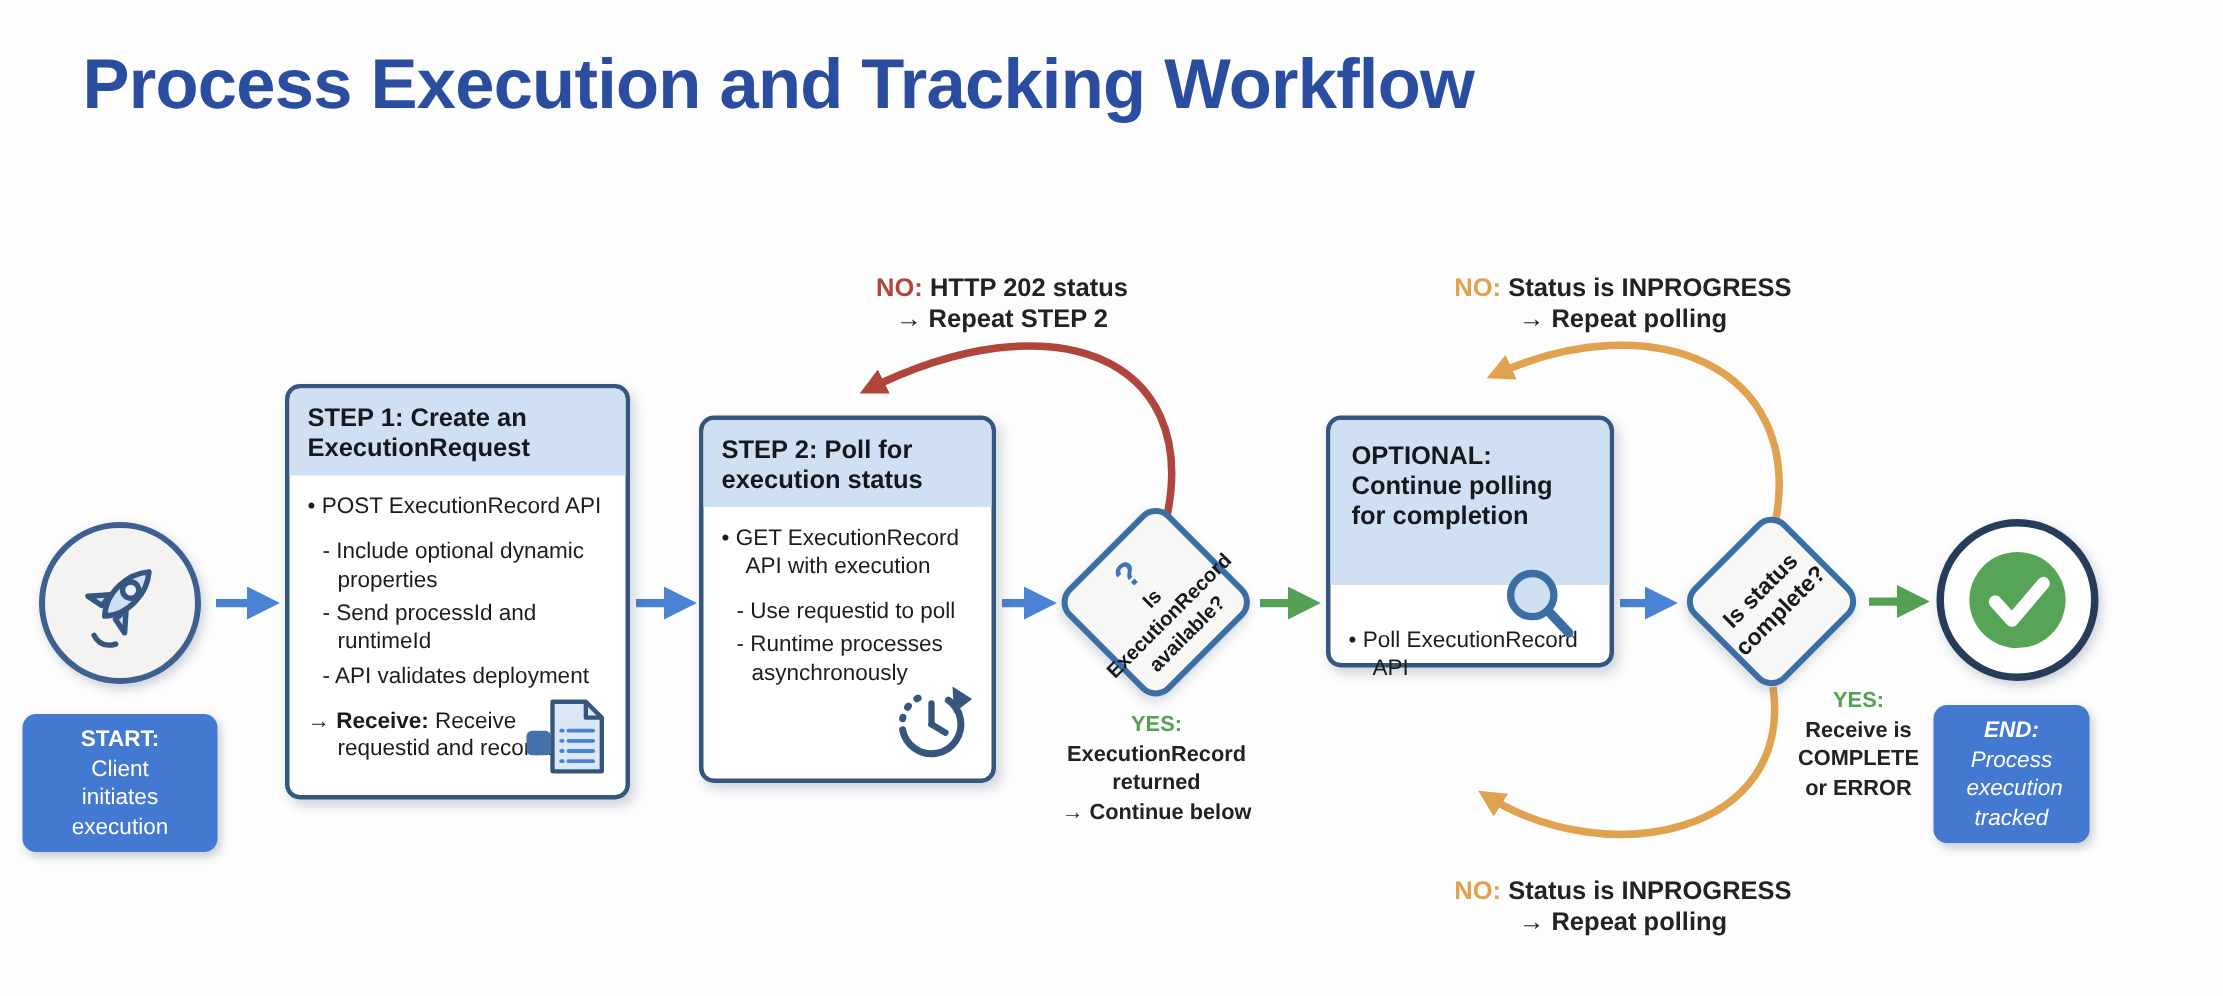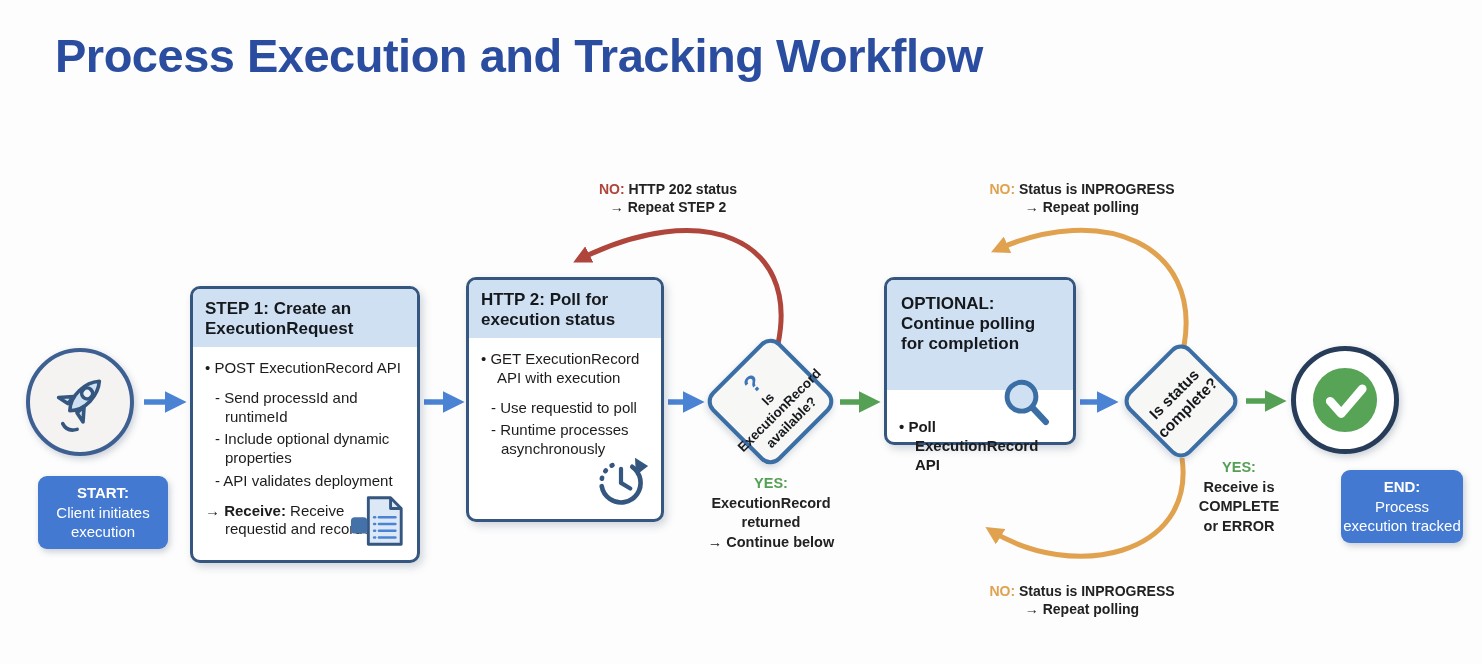--- a/index.html
+++ b/index.html
@@ -28,33 +28,33 @@
   .li-resp{padding-left:20px;text-indent:-20px;margin-top:11px;width:178px;}
   .gap{height:7px;}
   .corner-icon{position:absolute;}
 
   .circle-node{position:absolute;width:108px;height:108px;border-radius:50%;background:var(--circle-bg);
     border:4px solid #3d5f92;display:flex;align-items:center;justify-content:center;
     box-shadow:2px 3px 7px rgba(50,70,100,.25);}
   .circle-node.end{border:5px solid var(--end-ring);background:#fff;}
 
   .label-box{position:absolute;background:var(--label-bg);color:#fff;border-radius:9px;
-    text-align:center;font-size:15px;line-height:1.3;padding:7px 2px;box-shadow:2px 3px 6px rgba(50,70,100,.25);margin-left:23px;}
+    text-align:center;font-size:15px;line-height:1.3;padding:7px 22px;box-shadow:2px 3px 6px rgba(50,70,100,.25);}
   .label-box .bold{font-weight:bold;display:block;}
 
   .diamond{position:absolute;background:var(--diamond-bg);border:4px solid #3a6ea5;border-radius:14px;
     transform:rotate(45deg);box-shadow:2px 3px 7px rgba(50,70,100,.2);}
   .diamond-content{position:absolute;left:50%;top:50%;transform:translate(-50%,-50%) rotate(-45deg);
     text-align:center;font-weight:600;color:#15181c;}
   .d1-content{width:150px;font-size:13.5px;line-height:1.22;}
   .d2-content{width:130px;font-size:15.5px;line-height:1.25;}
   .qmark{display:block;font-size:24px;font-weight:bold;color:#3f74b8;line-height:1;margin-bottom:2px;}
   .dline{display:block;}
 
-  .edge-label{position:absolute;text-align:center;font-weight:bold;color:#222;font-size:14px;line-height:1.25;}
+  .edge-label{position:absolute;text-align:center;font-weight:bold;color:#222;font-size:17px;line-height:1.25;}
   .edge-label .tag-red{color:var(--red);}
   .edge-label .tag-green{color:var(--green);}
   .edge-label .tag-orange{color:var(--orange);}
   .edge-label .line{display:block;}
   .yes-label{font-size:14.5px;line-height:1.35;text-align:center;}
 </style>
 </head>
 <body>
 
 <div class="canvas">
@@ -96,27 +96,27 @@
         <circle cx="50" cy="34" r="7.5" fill="#e8f0fa"></circle>
       </g>
       <path d="M26,80 Q32,92 46,88" fill="none" stroke="var(--node-border)" stroke-width="5" stroke-linecap="round"></path>
     </svg>
   </div>
   <div class="label-box" style="left:15px;top:476px;width:130px;">
     <span class="bold">START:</span>
     <span>Client initiates execution</span>
   </div>
 
-  <div class="node-box" style="left:190px;top:286px;width:230px;height:277px;">
+  <div class="node-box" style="left:190px;top:256px;width:230px;height:277px;">
     <div class="node-header">STEP 1: Create an ExecutionRequest</div>
     <div class="node-body">
       <div class="li-bullet">• POST ExecutionRecord API</div>
       <div class="gap"></div>
+      <div class="li-dash">- Include optional dynamic properties</div>
       <div class="li-dash">- Send processId and runtimeId</div>
-      <div class="li-dash">- Include optional dynamic properties</div>
       <div class="li-dash">- API validates deployment</div>
       <div class="li-resp"><span>→ </span><b>Receive:</b><span> Receive requestid and recordUrl</span></div>
     </div>
     <svg class="corner-icon" style="right:10px;bottom:10px;" width="58" height="58" viewBox="0 0 60 60">
       <path d="M20,6 H43 L54,17 V54 H20 Z" fill="#dce8f6" stroke="var(--node-border)" stroke-width="3" stroke-linejoin="round"></path>
       <path d="M43,6 V17 H54" fill="none" stroke="var(--node-border)" stroke-width="3" stroke-linejoin="round"></path>
       <g stroke="var(--blue)" stroke-width="2.6" stroke-linecap="round">
         <line x1="31" y1="26" x2="48" y2="26"></line>
           <line x1="31" y1="33" x2="48" y2="33"></line>
         <line x1="31" y1="40" x2="48" y2="40"></line>
@@ -124,21 +124,21 @@
         <line x1="26" y1="26" x2="27" y2="26"></line>
           <line x1="26" y1="33" x2="27" y2="33"></line>
         <line x1="26" y1="40" x2="27" y2="40"></line>
           <line x1="26" y1="47" x2="27" y2="47"></line>
       </g>
       <rect x="2" y="26" width="17" height="17" rx="4" fill="#4472a8"></rect>
     </svg>
   </div>
 
   <div class="node-box" style="left:466px;top:277px;width:198px;height:245px;">
-    <div class="node-header">HTTP 2: Poll for execution status</div>
+    <div class="node-header">STEP 2: Poll for execution status</div>
     <div class="node-body">
       <div class="li-bullet">• GET ExecutionRecord API with execution</div>
       <div class="gap"></div>
       <div class="li-dash">- Use requestid to poll</div>
       <div class="li-dash">- Runtime processes asynchronously</div>
     </div>
     <svg class="corner-icon" style="right:12px;bottom:10px;" width="56" height="56" viewBox="0 0 60 60">
       <circle cx="30" cy="32" r="21" fill="none" stroke="var(--node-border)" stroke-width="5" stroke-linecap="round" stroke-dasharray="82 8 1 8 1 8 1 30" transform="rotate(-55 30 32)"></circle>
       <polygon points="45,5 59,14 46,24" fill="var(--node-border)"></polygon>
       <line x1="30" y1="32" x2="30" y2="17" stroke="var(--node-border)" stroke-width="4.5" stroke-linecap="round"></line>
@@ -151,21 +151,21 @@
     <div class="diamond-content d1-content">
       <span class="qmark">?</span>
       <span class="dline">Is</span>
       <span class="dline">ExecutionRecord</span>
       <span class="dline">available?</span>
     </div>
   </div>
 
   <div class="node-box" style="left:884px;top:277px;width:192px;height:168px;">
     <div class="node-header" style="padding:14px 14px 12px 14px;height:110px;">OPTIONAL: Continue polling for completion</div>
-    <div class="node-body" style="padding-top:28px;font-weight:bold;">
+    <div class="node-body" style="padding-top:28px;">
       <div class="li-bullet">• Poll ExecutionRecord API</div>
     </div>
     <svg class="corner-icon" style="right:20px;bottom:12px;" width="54" height="54" viewBox="0 0 60 60">
       <circle cx="25" cy="23" r="16" fill="var(--icon-fill)" stroke="#3a6ea5" stroke-width="5.5"></circle>
       <line x1="37" y1="35" x2="52" y2="51" stroke="#3a6ea5" stroke-width="7" stroke-linecap="round"></line>
     </svg>
   </div>
 
   <div class="diamond" style="left:1137px;top:357px;width:88px;height:88px;"></div>
   <div style="position:absolute;left:1181px;top:401px;width:0;height:0;">
@@ -174,21 +174,21 @@
       <span class="dline">complete?</span>
     </div>
   </div>
 
   <div class="circle-node end" style="left:1291px;top:346px;">
     <svg width="74" height="74" viewBox="0 0 60 60">
       <circle cx="30" cy="30" r="26" fill="#57a457"></circle>
       <path d="M18,31 L27,41 L44,21" fill="none" stroke="#fff" stroke-width="7" stroke-linecap="round" stroke-linejoin="round"></path>
     </svg>
   </div>
-  <div class="label-box" style="left:1318px;top:470px;width:122px;">
+  <div class="label-box" style="left:1289px;top:470px;width:104px;font-style:italic;">
     <span class="bold">END:</span>
     <span>Process execution tracked</span>
   </div>
 
   <div class="edge-label" style="left:548px;top:181px;width:240px;">
     <span class="line"><span class="tag-red">NO:</span> <span>HTTP 202 status</span></span>
     <span class="line">→ Repeat STEP 2</span>
   </div>
 
   <div class="edge-label yes-label" style="left:688px;top:474px;width:166px;">

